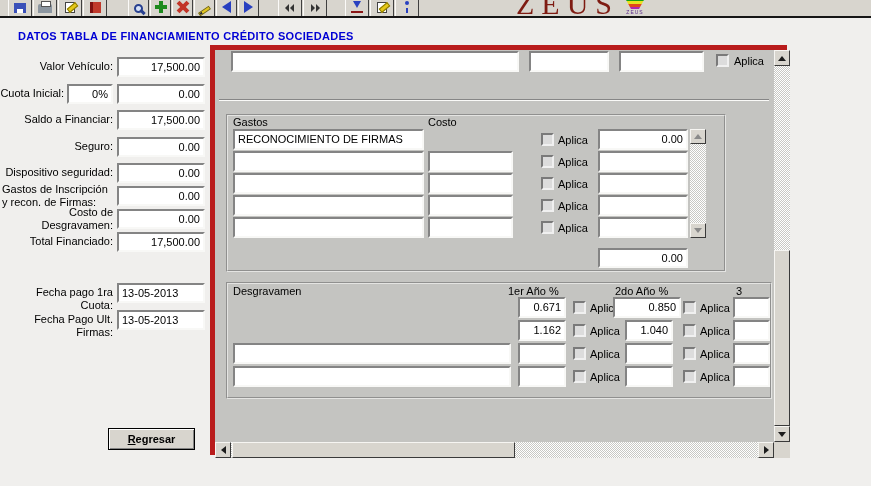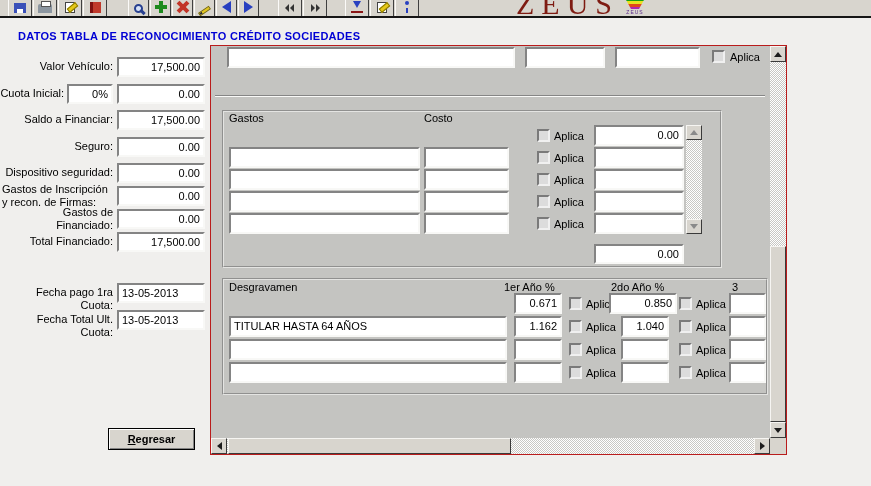--- a/index.html
+++ b/index.html
@@ -87,21 +87,21 @@
     position:absolute;background:#D8D5CE;border:1px solid #000;
     box-shadow:inset 1px 1px 0 #fff, inset -1px -1px 0 #848484;
     font-size:11px;font-weight:bold;text-align:center;line-height:20px;
     font-family:"Liberation Sans",sans-serif;
   }
   .u{text-decoration:underline;}
 
   
   .container{
     position:absolute;left:210px;top:45px;width:577px;height:410px;
-    background:#C4C4C1;border:1px solid #b91c1c;
+    background:#C4C4C1;border:5px solid #b91c1c;
   }
   .sb-track{
     position:absolute;background:#fff;
     background-image:
       linear-gradient(45deg,#C8C8C4 25%,transparent 25%,transparent 75%,#C8C8C4 75%),
       linear-gradient(45deg,#C8C8C4 25%,transparent 25%,transparent 75%,#C8C8C4 75%);
     background-size:2px 2px;background-position:0 0,1px 1px;
   }
   .sb-btn{
     position:absolute;background:#D8D5CE;
@@ -171,68 +171,69 @@
       <span class="icon i-info"></span>
     </div>
 
   <div class="zeus-text">ZEUS</div>
   <div class="zeus-badge">
     <div class="zeus-cup"></div>
     <div class="zeus-cap">ZEUS</div>
   </div>
 </div>
 
-<div class="page-title">DATOS TABLA DE RECONOCIMIENTO CRÉDITO SOCIEDADES</div>
+<div class="page-title">DATOS TABLA DE FINANCIAMIENTO CRÉDITO SOCIEDADES</div>
 
 <div class="lbl ra" style="left:2px;top:60px;width:111px">Valor Vehículo:</div>
 <div class="sunken ra" style="left:117px;top:57px;width:88px">17,500.00</div>
 
 <div class="lbl ra" style="left:0px;top:87px;width:64px">Cuota Inicial:</div>
 <div class="sunken ra" style="left:67px;top:84px;width:46px">0%</div>
 <div class="sunken ra" style="left:117px;top:84px;width:88px">0.00</div>
 
 <div class="lbl ra" style="left:2px;top:113px;width:111px">Saldo a Financiar:</div>
 <div class="sunken ra" style="left:117px;top:110px;width:88px">17,500.00</div>
 
 <div class="lbl ra" style="left:2px;top:140px;width:111px">Seguro:</div>
 <div class="sunken ra" style="left:117px;top:137px;width:88px">0.00</div>
 
 <div class="lbl ra" style="left:2px;top:166px;width:111px">Dispositivo seguridad:</div>
 <div class="sunken ra" style="left:117px;top:163px;width:88px">0.00</div>
 
 <div class="lbl" style="left:2px;top:183px;width:112px">Gastos de Inscripción y recon. de Firmas:</div>
 <div class="sunken ra" style="left:117px;top:186px;width:88px">0.00</div>
 
-<div class="lbl ra" style="left:23px;top:206px;width:90px">Gastos de Financiado:</div>
+<div class="lbl ra" style="left:23px;top:206px;width:90px">Costo de Desgravamen:</div>
 <div class="sunken ra" style="left:117px;top:209px;width:88px">0.00</div>
 
 <div class="lbl ra" style="left:2px;top:235px;width:111px">Total Financiado:</div>
 <div class="sunken ra" style="left:117px;top:232px;width:88px">17,500.00</div>
 
 <div class="lbl ra" style="left:2px;top:286px;width:111px">Fecha pago 1ra Cuota:</div>
 <div class="sunken" style="left:117px;top:283px;width:88px">13-05-2013</div>
 
-<div class="lbl ra" style="left:2px;top:313px;width:111px">Fecha Total Ult. Cuota:</div>
+<div class="lbl ra" style="left:2px;top:313px;width:111px">Fecha Pago Ult. Firmas:</div>
 <div class="sunken" style="left:117px;top:310px;width:88px">13-05-2013</div>
 
 <div class="btn3d" style="left:108px;top:428px;width:87px;height:22px"><span class="u">R</span><span>egresar</span></div>
 
 <div class="container">
 
   <div class="sunken h21" style="left:16px;top:1px;width:288px"></div>
   <div class="sunken h21 ra" style="left:314px;top:1px;width:80px"></div>
   <div class="sunken h21 ra" style="left:404px;top:1px;width:85px"></div>
   <div class="cb" style="left:501px;top:4px"></div>
   <div class="cb-lbl" style="left:519px;top:5px">Aplica</div>
   <div class="divider" style="left:4px;top:49px;width:550px"></div>
 
   <div class="groove" style="left:11px;top:64px;width:500px;height:158px">
     <div class="hdr ca" style="left:5px;top:0;width:191px">Gastos</div>
     <div class="hdr ca" style="left:200px;top:0;width:85px">Costo</div>
 
+    <div class="sunken h21" style="left:5px;top:13px;width:191px">RECONOCIMIENTO DE FIRMAS</div>
     <div class="cb" style="left:313px;top:17px"></div>
     <div class="cb-lbl" style="left:330px;top:18px">Aplica</div>
     <div class="sunken h21 ra" style="left:370px;top:13px;width:90px">0.00</div>
 
     <div class="sunken h21" style="left:5px;top:35px;width:191px"></div>
     <div class="sunken h21 ra" style="left:200px;top:35px;width:85px"></div>
     <div class="cb" style="left:313px;top:39px"></div>
     <div class="cb-lbl" style="left:330px;top:40px">Aplica</div>
     <div class="sunken h21 ra" style="left:370px;top:35px;width:90px"></div>
 
@@ -272,21 +273,20 @@
     <div class="hdr" style="left:508px;top:1px;width:20px">3</div>
 
     <div class="sunken h21 ra" style="left:290px;top:13px;width:48px">0.671</div>
     <div class="cb" style="left:345px;top:17px"></div>
     <div class="cb-lbl" style="left:362px;top:18px">Aplica</div>
     <div class="sunken h21 ra" style="left:385px;top:13px;width:68px">0.850</div>
     <div class="cb" style="left:455px;top:17px"></div>
     <div class="cb-lbl" style="left:472px;top:18px">Aplica</div>
     <div class="sunken h21" style="left:505px;top:13px;width:37px"></div>
 
-    <div class="sunken h21" style="left:5px;top:36px;width:278px">TITULAR HASTA 64 AÑOS</div>
     <div class="sunken h21 ra" style="left:290px;top:36px;width:48px">1.162</div>
     <div class="cb" style="left:345px;top:40px"></div>
     <div class="cb-lbl" style="left:362px;top:41px">Aplica</div>
     <div class="sunken h21 ra" style="left:397px;top:36px;width:48px">1.040</div>
     <div class="cb" style="left:455px;top:40px"></div>
     <div class="cb-lbl" style="left:472px;top:41px">Aplica</div>
     <div class="sunken h21" style="left:505px;top:36px;width:37px"></div>
 
     <div class="sunken h21" style="left:5px;top:59px;width:278px"></div>
     <div class="sunken h21 ra" style="left:290px;top:59px;width:48px"></div>

